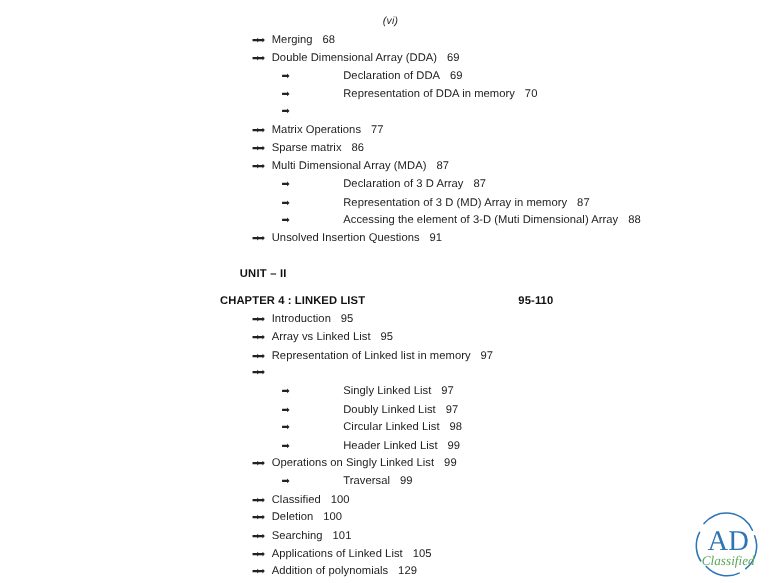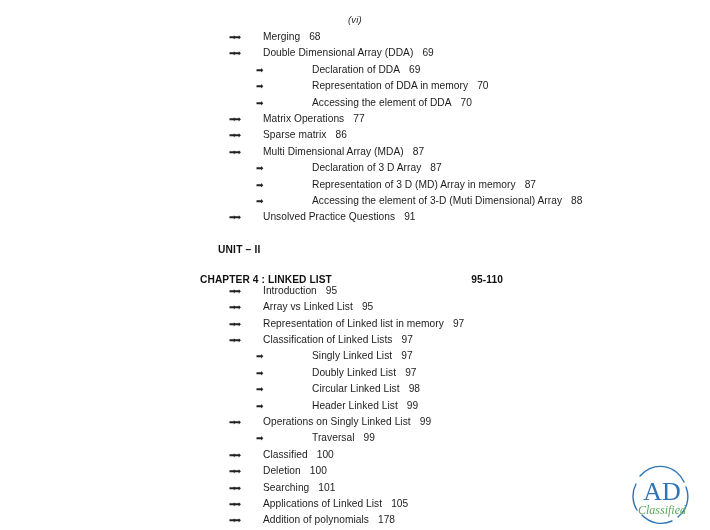--- a/index.html
+++ b/index.html
@@ -61,21 +61,21 @@
   }
 
   
   .lvl1 > .bullet {
     width: 18px;
     margin-left: 29px;
     font-size: 8.5px;
     letter-spacing: -2.2px;
   }
   .lvl1 > .entry {
-    margin-left: 16px;
+    margin-left: 0px;
   }
 
   
   .lvl2 > .bullet {
     width: 12px;
     margin-left: 56px;
     font-size: 9px;
   }
   .lvl2 > .entry {
     margin-left: 0px;
@@ -99,21 +99,21 @@
     font-size: 10.2px;
     letter-spacing: 0.2px;
     color: #111;
     padding-left: 18px;
   }
 
   
   .chapter-row {
     display: flex;
     justify-content: space-between;
-    align-items: flex-end;
+    align-items: flex-start;
     height: 16.4px;
     font-weight: bold;
     font-size: 10.2px;
     color: #111;
     letter-spacing: 0.1px;
     width: 303px;
   }
 
   .spacer-row { height: 16.4px; }
   .spacer-half { height: 8px; }
@@ -147,21 +147,20 @@
       <div class="toc-row lvl2">
         <span class="bullet">➡</span>
         <span class="entry"><span>Declaration of DDA</span><span class="pg">69</span></span>
       </div>
       <div class="toc-row lvl2">
         <span class="bullet">➡</span>
         <span class="entry"><span>Representation of DDA in memory</span><span class="pg">70</span></span>
       </div>
       <div class="toc-row lvl2">
         <span class="bullet">➡</span>
-        <span class="entry"><span>Accessing the element of DDA</span><span class="pg">70</span></span>
       </div>
       <div class="toc-row lvl1">
         <span class="bullet">➡➡</span>
         <span class="entry"><span>Matrix Operations</span><span class="pg">77</span></span>
       </div>
       <div class="toc-row lvl1">
         <span class="bullet">➡➡</span>
         <span class="entry"><span>Sparse matrix</span><span class="pg">86</span></span>
       </div>
       <div class="toc-row lvl1">
@@ -175,21 +174,21 @@
       <div class="toc-row lvl2">
         <span class="bullet">➡</span>
         <span class="entry"><span>Representation of 3 D (MD) Array in memory</span><span class="pg">87</span></span>
       </div>
       <div class="toc-row lvl2">
         <span class="bullet">➡</span>
         <span class="entry"><span>Accessing the element of 3-D (Muti Dimensional) Array</span><span class="pg">88</span></span>
       </div>
       <div class="toc-row lvl1">
         <span class="bullet">➡➡</span>
-        <span class="entry"><span>Unsolved Practice Questions</span><span class="pg">91</span></span>
+        <span class="entry"><span>Unsolved Insertion Questions</span><span class="pg">91</span></span>
       </div>
       <div class="spacer-row"></div>
       <div class="unit-heading">UNIT – II</div>
       <div class="spacer-half"></div>
       <div class="chapter-row">
         <span>CHAPTER 4 : LINKED LIST</span>
         <span>95-110</span>
       </div>
       <div class="toc-row lvl1">
         <span class="bullet">➡➡</span>
@@ -198,21 +197,20 @@
       <div class="toc-row lvl1">
         <span class="bullet">➡➡</span>
         <span class="entry"><span>Array vs Linked List</span><span class="pg">95</span></span>
       </div>
       <div class="toc-row lvl1">
         <span class="bullet">➡➡</span>
         <span class="entry"><span>Representation of Linked list in memory</span><span class="pg">97</span></span>
       </div>
       <div class="toc-row lvl1">
         <span class="bullet">➡➡</span>
-        <span class="entry"><span>Classification of Linked Lists</span><span class="pg">97</span></span>
       </div>
       <div class="toc-row lvl2">
         <span class="bullet">➡</span>
         <span class="entry"><span>Singly Linked List</span><span class="pg">97</span></span>
       </div>
       <div class="toc-row lvl2">
         <span class="bullet">➡</span>
         <span class="entry"><span>Doubly Linked List</span><span class="pg">97</span></span>
       </div>
       <div class="toc-row lvl2">
@@ -242,21 +240,21 @@
       <div class="toc-row lvl1">
         <span class="bullet">➡➡</span>
         <span class="entry"><span>Searching</span><span class="pg">101</span></span>
       </div>
       <div class="toc-row lvl1">
         <span class="bullet">➡➡</span>
         <span class="entry"><span>Applications of Linked List</span><span class="pg">105</span></span>
       </div>
       <div class="toc-row lvl1">
         <span class="bullet">➡➡</span>
-        <span class="entry"><span>Addition of polynomials</span><span class="pg">178</span></span>
+        <span class="entry"><span>Addition of polynomials</span><span class="pg">129</span></span>
       </div>
     </div>
 
   <div class="logo">
     <svg width="72" height="66" viewBox="0 0 72 66" xmlns="http://www.w3.org/2000/svg">
 
       <path d="M 14 14 A 26 26 0 0 1 58 20" fill="none" stroke="#2E75B6" stroke-width="1.4" stroke-linecap="round"></path>
       <path d="M 60 25 A 26 26 0 0 1 52 55" fill="none" stroke="#2E75B6" stroke-width="1.4" stroke-linecap="round"></path>
       <path d="M 46 59 A 26 26 0 0 1 16 53" fill="none" stroke="#2E75B6" stroke-width="1.4" stroke-linecap="round"></path>
       <path d="M 11 48 A 26 26 0 0 1 10 22" fill="none" stroke="#2E75B6" stroke-width="1.4" stroke-linecap="round"></path>

